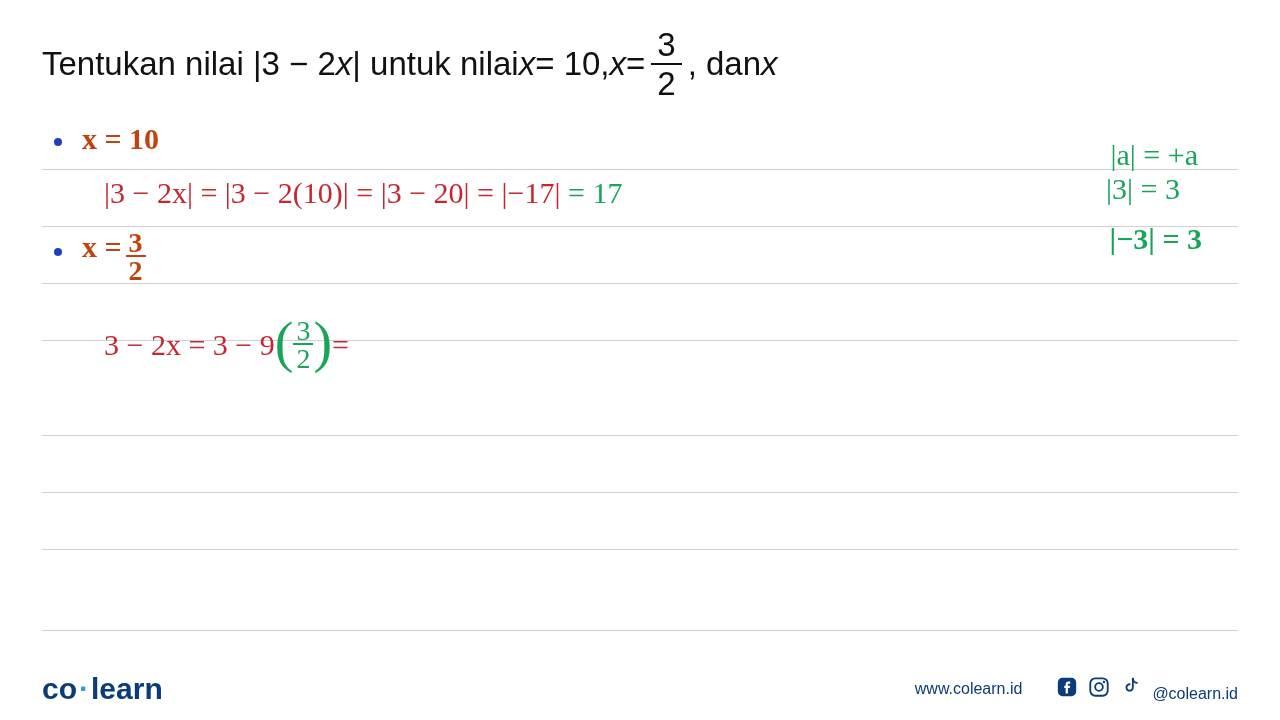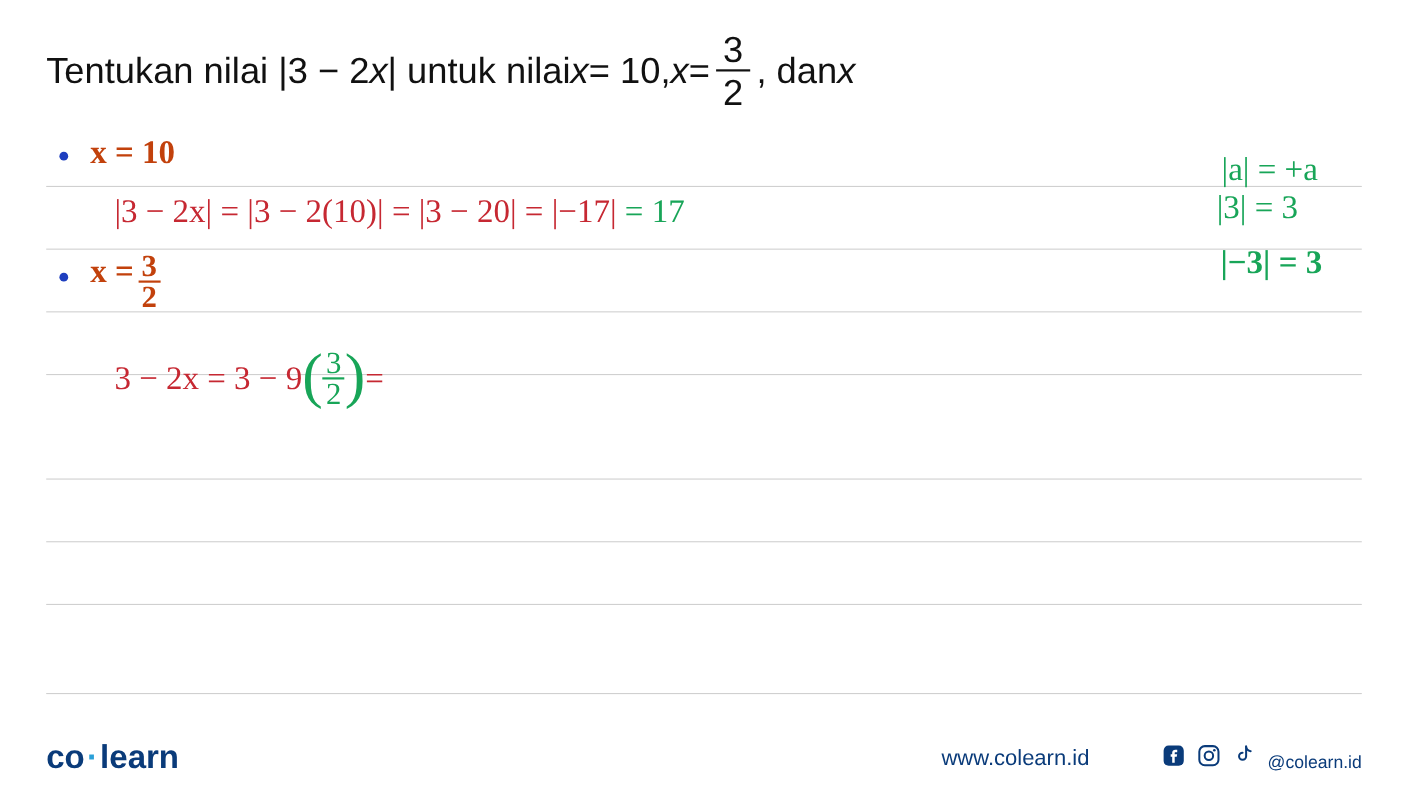--- a/index.html
+++ b/index.html
@@ -88,30 +88,29 @@
 
   .footer {
     position: absolute;
     bottom: 0; left: 0; right: 0;
     height: 62px;
     display: flex;
     align-items: center;
     padding: 0 42px;
     font-size: 17px;
     color: #0a3b7a;
-    gap: 32px;
   }
   .logo {
     font-size: 30px;
     font-weight: 700;
     color: #0a3b7a;
   }
   .logo .dot { color: #2aa0d8; margin: 0 2px; }
   .spacer { flex: 1; }
-  .url { color: #0a3b7a; font-size: 20px; margin-right: 34px; }
+  .url { color: #0a3b7a; font-size: 16px; margin-right: 34px; }
   .social { display: flex; align-items: flex-end; gap: 10px; color: #0a3b7a; }
   .social svg { width: 22px; height: 22px; }
   .handle { font-size: 16px; }
 </style>
 </head>
 <body>
 
 <div class="content">
   <div class="problem">
     <span>Tentukan nilai |3 − 2</span>

